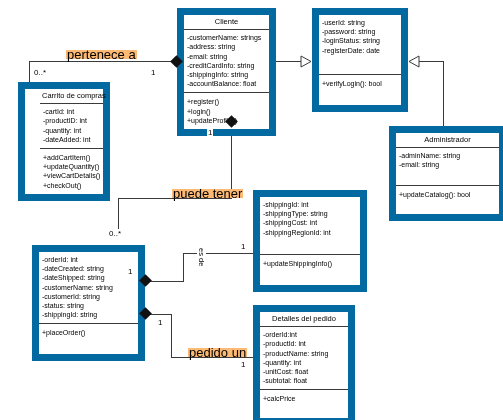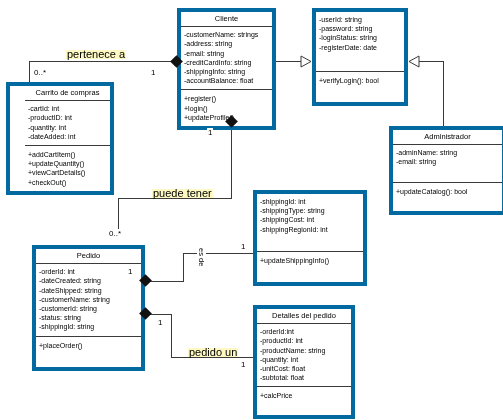--- a/index.html
+++ b/index.html
@@ -5,21 +5,21 @@
   html,body{margin:0;padding:0;background:#fff;}
   body{
     width:503px;height:420px;position:relative;overflow:hidden;
     font-family:"Liberation Sans","DejaVu Sans",sans-serif;
     color:#000;
   }
 
   .uml-class{
     position:absolute;
     background:#fff;
-    border:4px solid #0369a1;
+    border:7px solid #0369a1;
     box-sizing:border-box;
     z-index:5;
   }
   .uml-name{
     text-align:center;
     font-size:7.5px;
     padding:3px 2px 3px 2px;
     border-bottom:1px solid #3a3a3a;
     line-height:1.1;
     white-space:nowrap;
@@ -45,22 +45,22 @@
   .diamond{
     position:absolute;
     width:9px;height:9px;
     background:#111;
     transform:rotate(45deg);
     z-index:6;
   }
 
   .lbl{
     position:absolute;
-    font-size:11px;
-    background:#fef9c3;
+    font-size:13px;
+    background:#fdba74;
     padding:0 1px;
     white-space:nowrap;
     z-index:7;
     line-height:9px;
   }
   .mult{
     position:absolute;
     font-size:8px;
     background:#fff;
     padding:0 1px;
@@ -99,21 +99,21 @@
 <div class="diamond" style="left:172px;top:57px;"></div>
 <div class="lbl" style="left:66px;top:50px;">pertenece a</div>
 <div class="mult" style="left:33px;top:68px;">0..*</div>
 <div class="mult" style="left:150px;top:68px;">1</div>
 
 <div class="diamond" style="left:227px;top:117px;"></div>
 <div class="ln lnv" style="left:231px;top:122px;width:1px;height:76px;"></div>
 <div class="ln lnh" style="left:118px;top:198px;width:114px;height:1px;"></div>
 <div class="ln lnv" style="left:118px;top:198px;width:1px;height:33px;"></div>
 <div class="mult" style="left:207px;top:128px;">1</div>
-<div class="lbl" style="left:152px;top:189px;">puede tener</div>
+<div class="lbl" style="left:172px;top:189px;">puede tener</div>
 <div class="mult" style="left:108px;top:229px;">0..*</div>
 
 <div class="diamond" style="left:141px;top:276px;"></div>
 <div class="ln lnh" style="left:150px;top:281px;width:34px;height:1px;"></div>
 <div class="ln lnv" style="left:183px;top:253px;width:1px;height:29px;"></div>
 <div class="ln lnh" style="left:183px;top:253px;width:71px;height:1px;"></div>
 <div class="mult" style="left:127px;top:267px;">1</div>
 <div class="mult" style="left:240px;top:242px;">1</div>
 <div class="lbl-rot" style="left:206px;top:248px;">es de</div>
 
@@ -158,38 +158,37 @@
   <div class="uml-name">Administrador</div>
   <div class="uml-attrs" style="min-height:30px;">
     <div>-adminName: string</div>
     <div>-email: string</div>
   </div>
   <div class="uml-ops" style="min-height:20px;">
     <div>+updateCatalog(): bool</div>
   </div>
 </div>
 
-<div class="uml-class" style="left:6px;top:82px;width:108px;padding-left:15px;">
+<div class="uml-class" style="left:18px;top:82px;width:92px;padding-left:15px;">
   <div class="uml-name">Carrito de compras</div>
   <div class="uml-attrs">
     <div>-cartId: int</div>
     <div>-productID: int</div>
     <div>-quantity: int</div>
     <div>-dateAdded: int</div>
   </div>
   <div class="uml-ops">
     <div>+addCartItem()</div>
     <div>+updateQuantity()</div>
     <div>+viewCartDetails()</div>
     <div>+checkOut()</div>
   </div>
 </div>
 
 <div class="uml-class" style="left:32px;top:245px;width:113px;">
-  <div class="uml-name">Pedido</div>
   <div class="uml-attrs">
     <div>-orderId: int</div>
     <div>-dateCreated: string</div>
     <div>-dateShipped: string</div>
     <div>-customerName: string</div>
     <div>-customerId: string</div>
     <div>-status: string</div>
     <div>-shippingId: string</div>
   </div>
   <div class="uml-ops" style="min-height:22px;">

